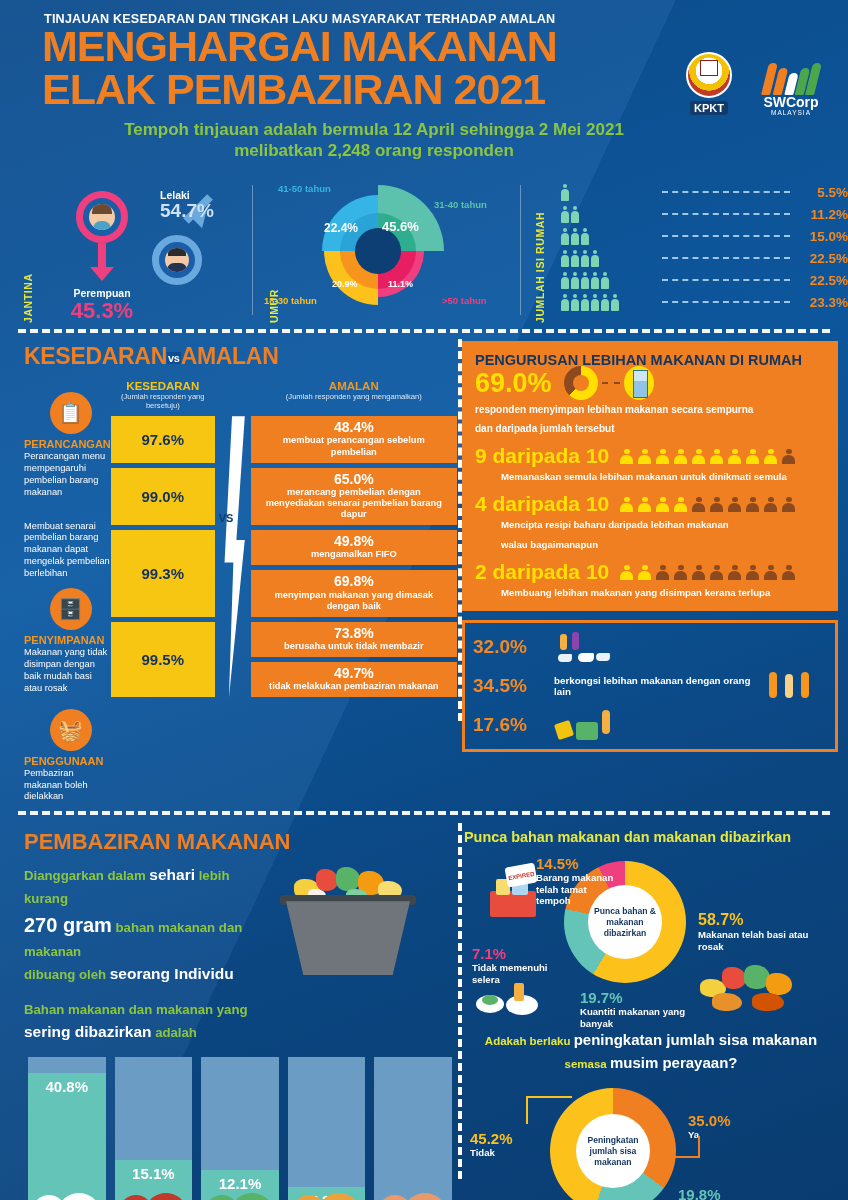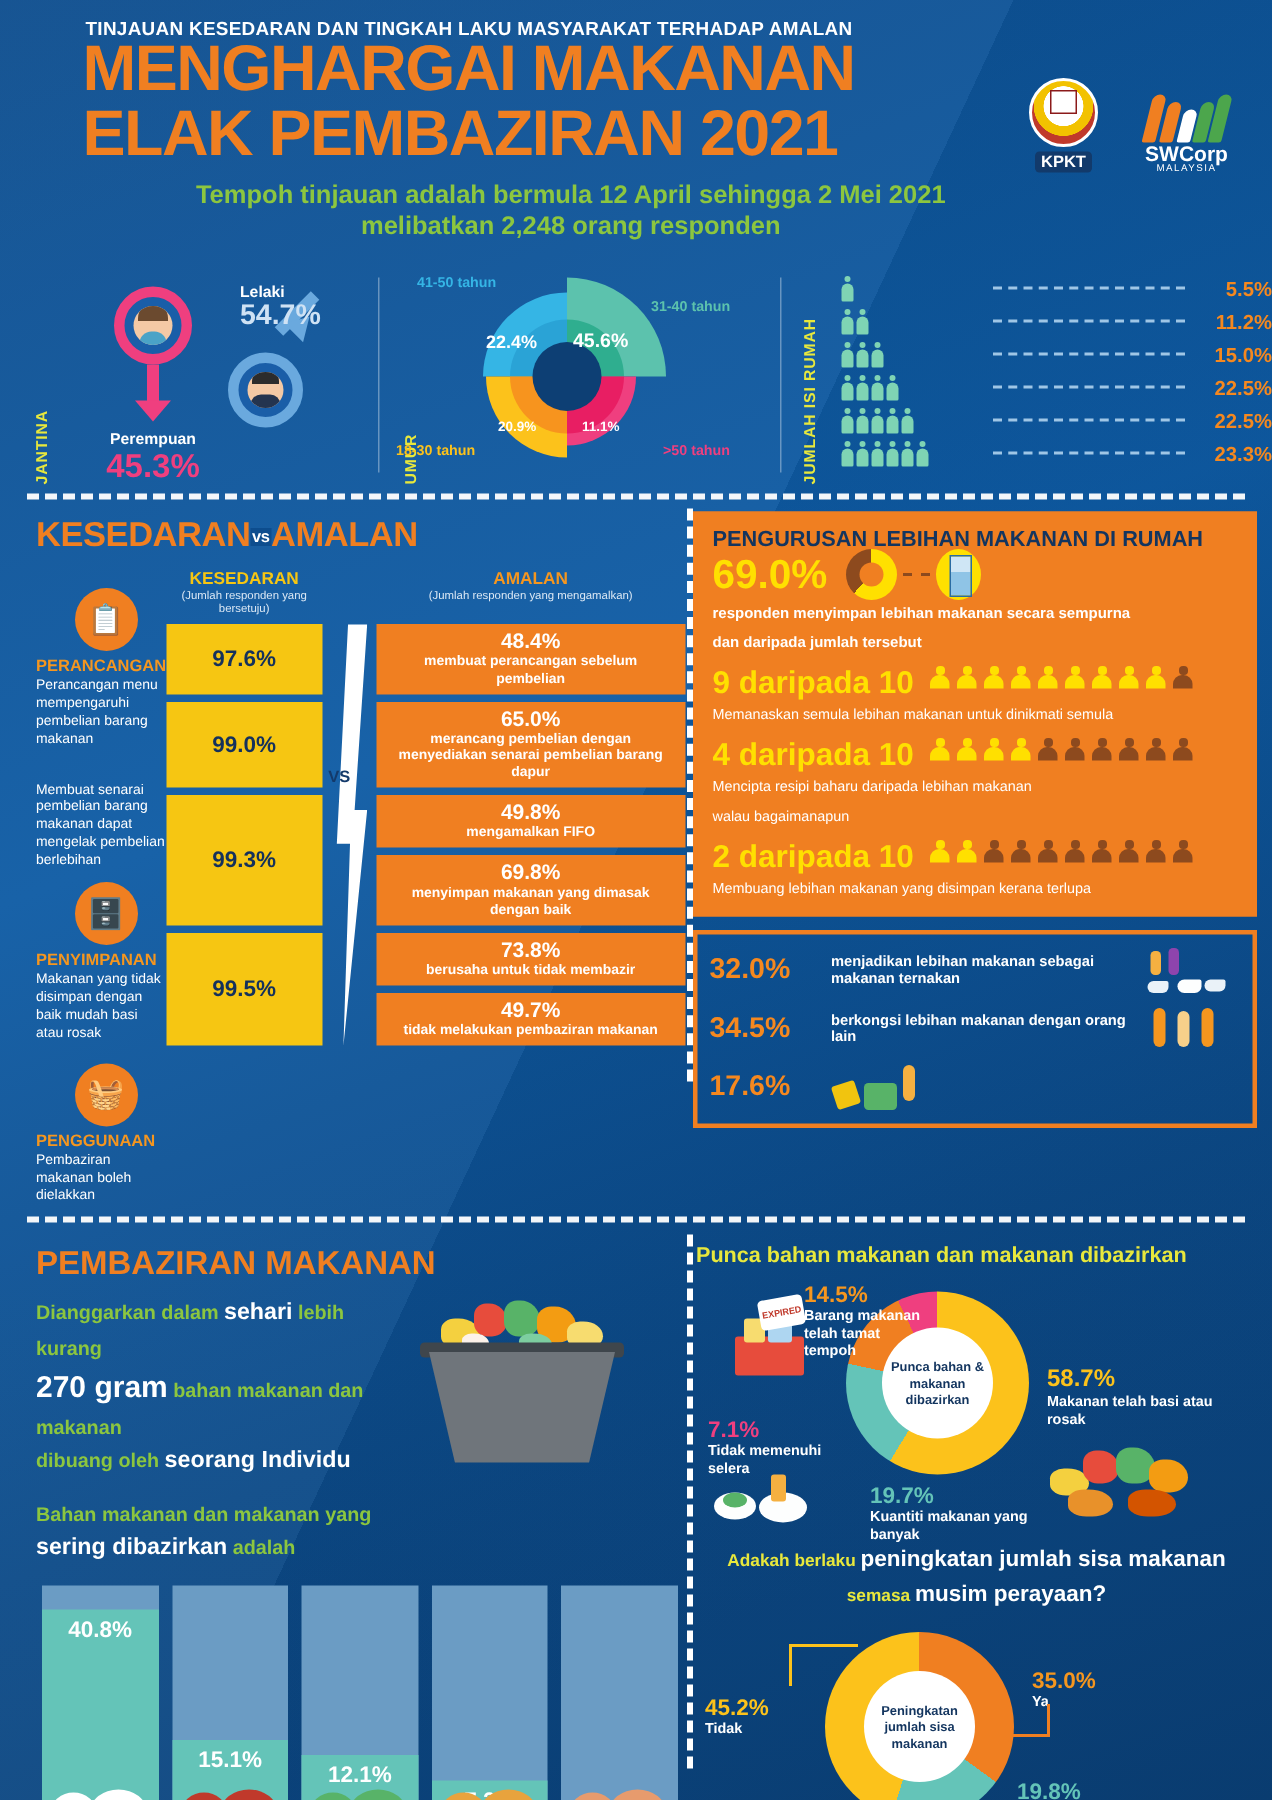--- a/index.html
+++ b/index.html
@@ -9,21 +9,21 @@
     background:#0e5092;
     position:relative;
   }
   .page { position:absolute; inset:0; background:
       linear-gradient(160deg,#0d4d8e 0%,#0e5ba4 40%,#0c4a88 70%,#0a3f76 100%); }
   .page::after{content:"";position:absolute;inset:0;
     background:linear-gradient(115deg,rgba(255,255,255,.045) 0 48%,rgba(0,0,0,.05) 48% 100%);}
   .layer{position:relative;z-index:2;}
 
   
-  .header{padding:12px 0 4px 0;margin-left:13px;}
+  .header{padding:12px 0 4px 0;}
   .kicker{color:#fff;font-size:12.6px;font-weight:bold;letter-spacing:.2px;
           padding-left:44px;}
   .title1,.title2{color:#f07f21;font-weight:bold;letter-spacing:-1px;padding-left:42px;
           line-height:.96;}
   .title1{font-size:43px;}
   .title2{font-size:43px;margin-top:2px;}
   .subline{color:#8cc63f;font-weight:bold;font-size:17px;text-align:center;
            margin-top:8px;padding:0 120px 0 20px;line-height:1.25;}
   .logos{position:absolute;right:18px;top:52px;display:flex;gap:14px;align-items:flex-end;z-index:4;}
   .logo-kpkt{width:58px;text-align:center;}
@@ -142,30 +142,30 @@
   .mini-ill{display:flex;align-items:center;gap:4px;margin-left:4px;margin-top:-4px;}
   .mdonut{width:34px;height:34px;border-radius:50%;
       background:conic-gradient(#ffe000 0 62%, #8d4a1e 62% 100%);position:relative;}
   .mdonut::after{content:"";position:absolute;inset:9px;border-radius:50%;background:#f07f21;}
   .mdash{width:18px;border-top:2px dashed #8d4a1e;}
   .mfridge{width:30px;height:34px;border-radius:50%;background:#ffe000;position:relative;}
   .mfridge::after{content:"";position:absolute;left:9px;top:4px;width:13px;height:26px;
       background:linear-gradient(#cfe6f5 0 40%,#8fc4e6 40% 100%);border:1px solid #2b6ca3;}
   .oline{color:#fff;font-size:10px;font-weight:bold;margin-top:4px;}
   .dblock{margin-top:9px;}
-  .drow{display:flex;gap:10px;margin-top:10px;}
+  .drow{display:flex;align-items:center;gap:10px;margin-top:10px;}
   .dnum{color:#ffe000;font-size:21px;font-weight:bold;white-space:nowrap;}
   .picons{display:flex;gap:3px;}
   .pic{width:15px;height:15px;position:relative;}
   .pic::before{content:"";position:absolute;left:5px;top:0;width:5.4px;height:5.4px;border-radius:50%;}
   .pic::after{content:"";position:absolute;left:1px;top:6.2px;width:13px;height:8.8px;
       border-radius:6px 6px 0 0;}
   .pic.on::before,.pic.on::after{background:#ffe000;}
   .pic.off::before,.pic.off::after{background:#8d4a1e;}
-  .dcap{color:#fff;font-size:9.6px;font-weight:normal;margin-top:3px;}
+  .dcap{color:#fff;font-size:9.6px;font-weight:bold;margin-top:3px;margin-left:26px;}
 
   .bbox{border:3px solid #f07f21;margin-top:9px;padding:7px 8px;}
   .brow{display:flex;align-items:center;gap:9px;margin-bottom:5px;}
   .bpct{color:#f5881f;font-size:19px;font-weight:bold;width:72px;}
   .btxt{color:#fff;font-size:9.8px;font-weight:bold;line-height:1.2;flex:1;}
   .bill{width:66px;height:34px;position:relative;}
 
   
   .bottom{display:flex;margin-top:6px;position:relative;}
   .pm{width:452px;padding:8px 0 0 24px;}
@@ -530,21 +530,20 @@
                 <span class="pic off"></span>
               </div>
           </div>
           <div class="dcap">Membuang lebihan makanan yang disimpan kerana terlupa</div>
         </div>
       </div>
 
       <div class="bbox">
         <div class="brow">
           <div class="bpct">32.0%</div>
-          <div class="btxt">menjadikan lebihan makanan sebagai makanan ternakan</div>
           <div class="bill">
             <span style="position:absolute;left:6px;top:4px;width:7px;height:16px;background:#f5b041;border-radius:3px"></span>
             <span style="position:absolute;left:18px;top:2px;width:7px;height:18px;background:#8e44ad;border-radius:3px"></span>
             <span style="position:absolute;left:4px;bottom:2px;width:14px;height:8px;background:#eaf2f8;border-radius:6px 2px 6px 6px"></span>
             <span style="position:absolute;left:24px;bottom:2px;width:16px;height:9px;background:#fdfefe;border-radius:7px 2px 7px 7px"></span>
             <span style="position:absolute;left:42px;bottom:3px;width:14px;height:8px;background:#eaf2f8;border-radius:6px 2px 6px 6px"></span>
           </div>
         </div>
         <div class="brow">
           <div class="bpct">34.5%</div>

